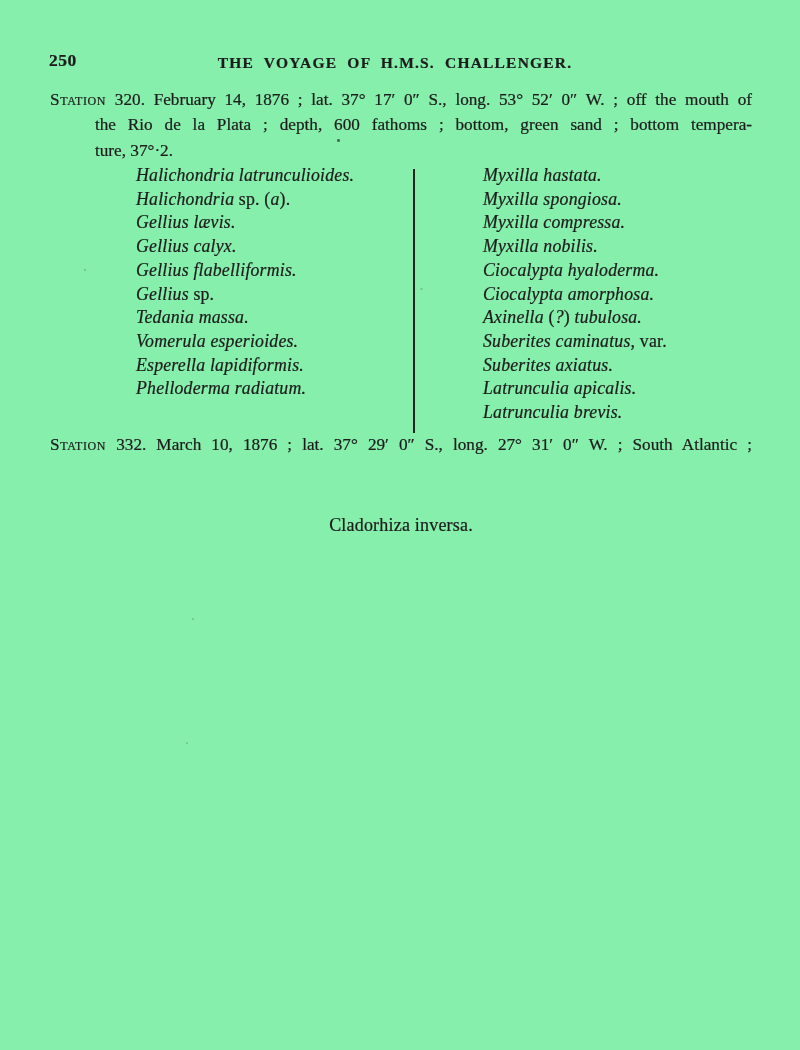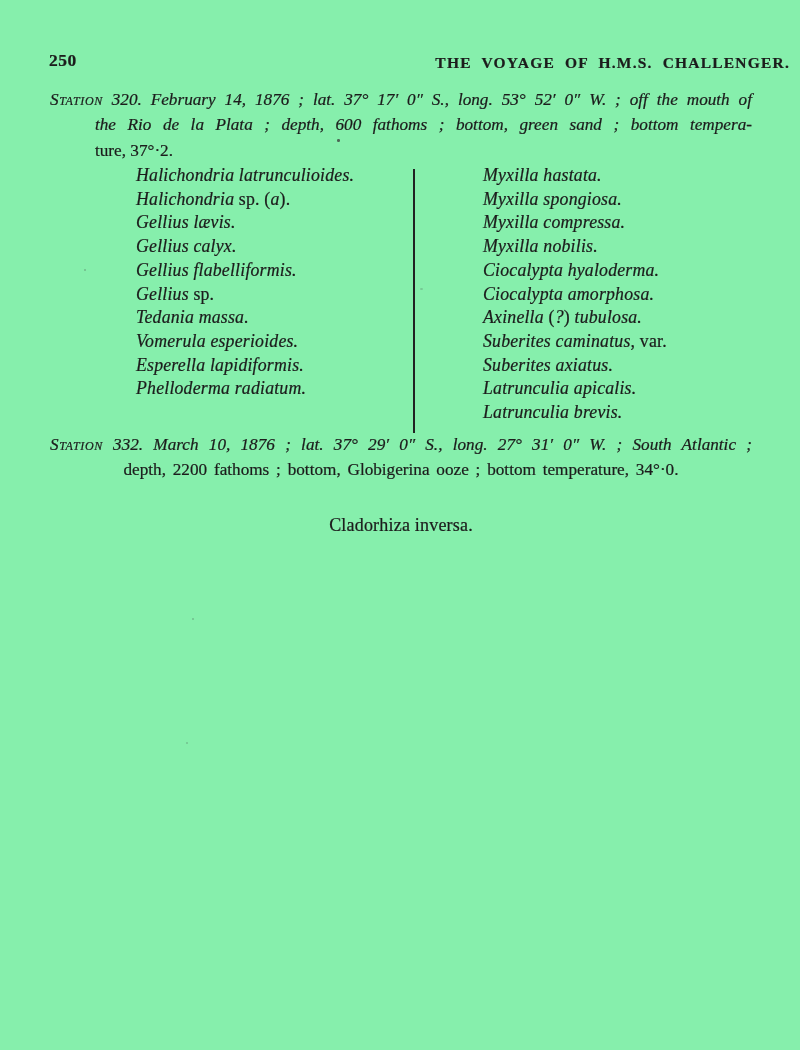--- a/index.html
+++ b/index.html
@@ -18,35 +18,35 @@
   }
 
   
   .pagenum {
     position: absolute; left: 49px; top: 50px;
     font-size: 17.5px; font-weight: 700; letter-spacing: 0.5px;
     line-height: 20px;
   }
   .running-title {
     position: absolute; left: 0; top: 53px; width: 790px;
-    text-align: right;
+    text-align: center;
     font-size: 15.5px; font-weight: 700;
     letter-spacing: 1.2px; word-spacing: 5px;
     line-height: 20px;
   }
 
   
   .para {
     position: absolute; left: 50px; width: 702px;
     font-size: 17.2px; line-height: 25.4px;
   }
   .para-320 { top: 87px; }
   .para-332 { top: 432px; }
   .pline { min-height: 25.4px; }
-  .pline.just { text-align: justify; text-align-last: justify; font-style: italic; }
+  .pline.just { text-align: justify; text-align-last: justify; }
   .pline.indent { margin-left: 45px; }
   .pline.center { text-align: center; word-spacing: 2.5px; }
   .sc { font-variant: small-caps; letter-spacing: 0.6px; }
 
   
   .species {
     position: absolute; left: 0; top: 164px; width: 800px; height: 272px;
     font-size: 17.8px;
   }
   .species .col { position: absolute; top: 0; }
@@ -112,21 +112,20 @@
         <div class="sp-row"><span class="it">Axinella</span><span class="rm"> (</span><span class="it">?</span><span class="rm">) </span><span class="it">tubulosa.</span></div>
         <div class="sp-row"><span class="it">Suberites caminatus</span><span class="rm">, var.</span></div>
         <div class="sp-row"><span class="it">Suberites axiatus.</span></div>
         <div class="sp-row"><span class="it">Latrunculia apicalis.</span></div>
         <div class="sp-row"><span class="it">Latrunculia brevis.</span></div>
       </div>
   </div>
 
   <div class="para para-332">
     <div class="pline just"><span class="sc">Station</span><span> 332.  March 10, 1876 ;  lat. 37° 29′ 0″ S., long. 27° 31′ 0″ W. ;  South Atlantic ;</span></div>
-    <div class="pline center">depth, 2200 fathoms ;  bottom, Globigerina ooze ;  bottom temperature, 34°·0.</div>
   </div>
 
   <div class="single-species">Cladorhiza inversa.</div>
 
   <div class="speck" style="left:337px;top:139px;width:2.5px;height:2.5px;opacity:.75"></div>
   <div class="speck" style="left:84px;top:269px;width:2px;height:2px;opacity:.3"></div>
   <div class="speck" style="left:420px;top:288px;width:3px;height:2px;opacity:.22"></div>
   <div class="speck" style="left:192px;top:618px;width:2px;height:2px;opacity:.28"></div>
   <div class="speck" style="left:186px;top:742px;width:2px;height:2px;opacity:.25"></div>
 

